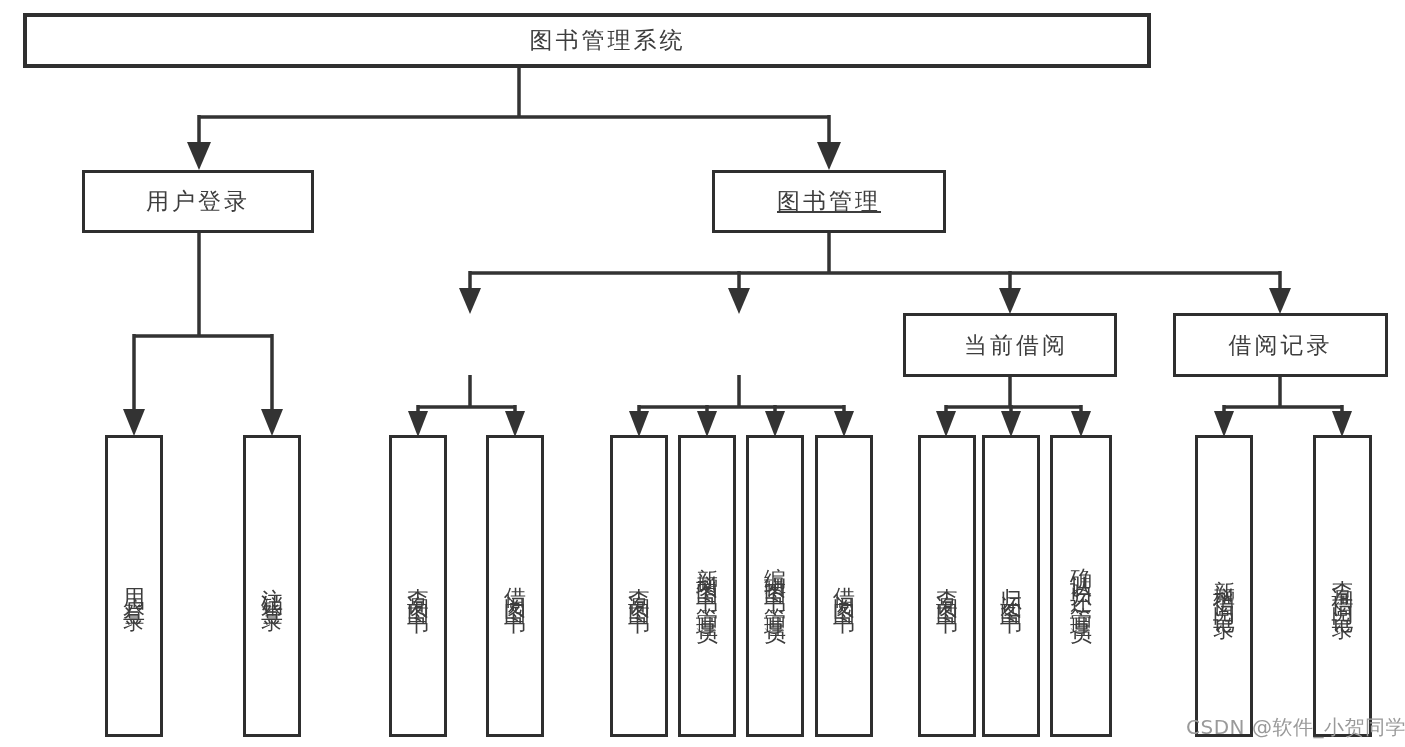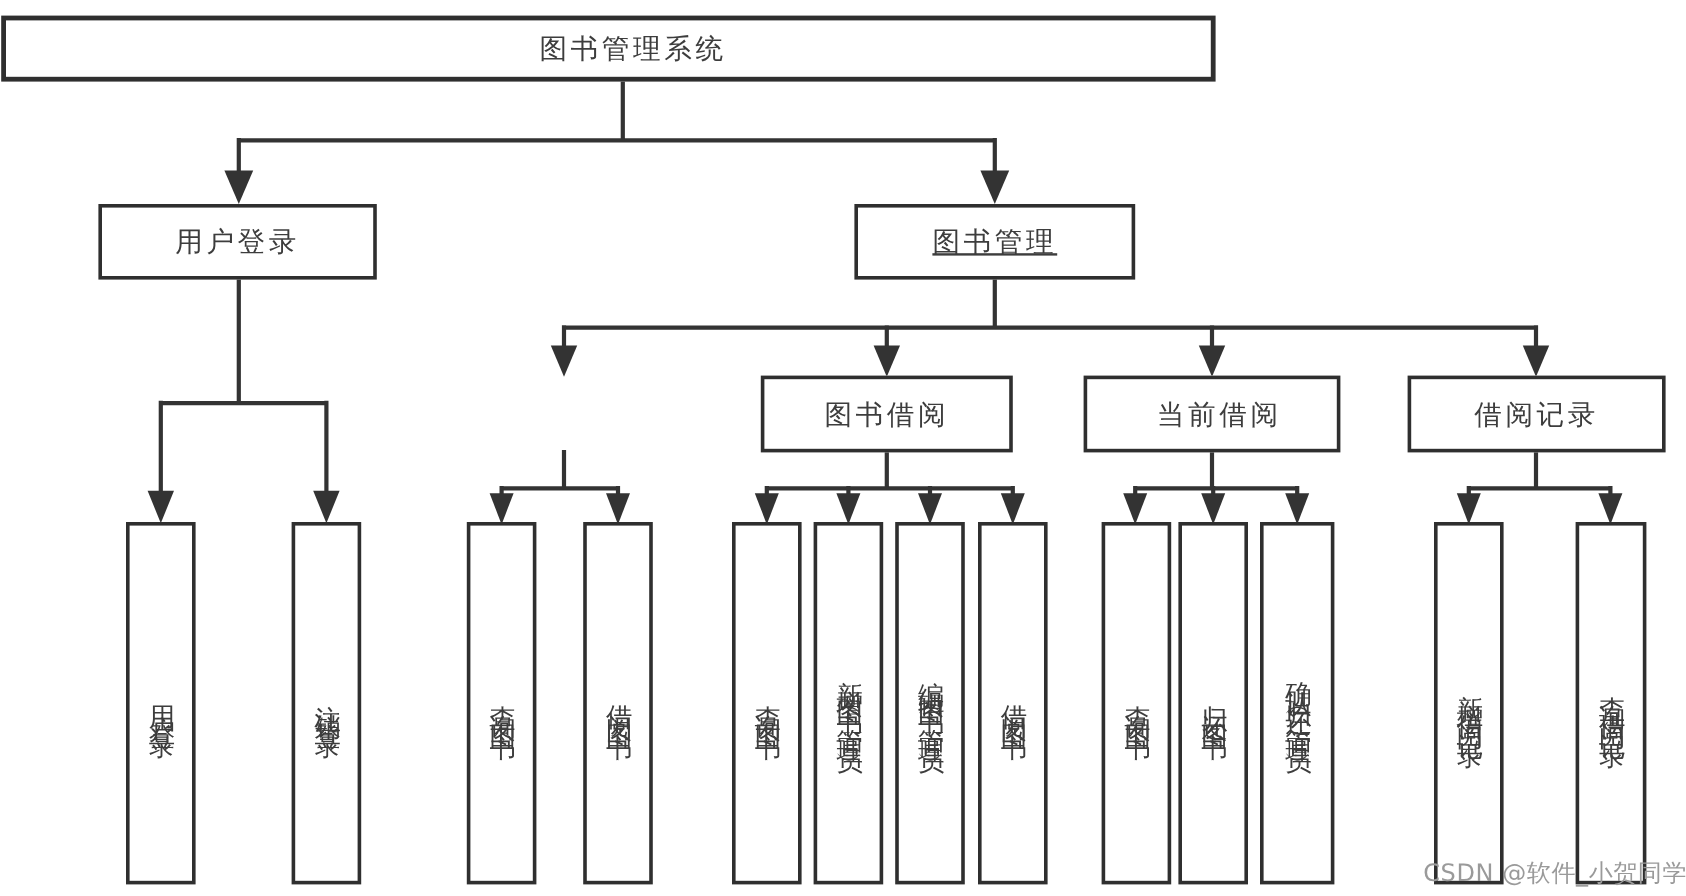--- a/index.html
+++ b/index.html
@@ -32,21 +32,21 @@
   .hbox{font-size:23px;letter-spacing:3px;white-space:nowrap;}
   .root-box{border-width:4px;}
   .vbox{
     writing-mode:vertical-rl;
     text-orientation:mixed;
     font-size:22px;
     letter-spacing:8px;
     line-height:1;
   }
   
-  #root-box{left:1px;top:13px;width:1012px;height:55px;padding-left:41px;}
+  #root-box{left:23px;top:13px;width:1128px;height:55px;padding-left:41px;}
   #l2-user{left:82px;top:170px;width:232px;height:63px;}
   #l2-book{left:712px;top:170px;width:234px;height:63px;text-decoration:underline;}
   #l3-recommend{left:363px;top:313px;width:214px;height:64px;}
   #l3-borrow{left:634px;top:313px;width:210px;height:64px;}
   #l3-current{left:903px;top:313px;width:214px;height:64px;padding-left:12px;}
   #l3-records{left:1173px;top:313px;width:215px;height:64px;}
   .leaf{top:435px;width:58px;height:302px;}
   #leaf-0{left:105px;}
   #leaf-1{left:243px;}
   #leaf-2{left:389px;}
@@ -125,21 +125,20 @@
       <polygon class="head" points="1214,411 1234,411 1224,437"></polygon>
       <polygon class="head" points="1332,411 1352,411 1342,437"></polygon>
     </g>
   </svg>
 
   <div class="box hbox root-box" id="root-box">图书管理系统</div>
 
   <div class="box hbox" id="l2-user">用户登录</div>
   <div class="box hbox" id="l2-book">图书管理</div>
 
-  <div class="box hbox" id="l3-borrow">图书借阅</div>
   <div class="box hbox" id="l3-current">当前借阅</div>
   <div class="box hbox" id="l3-records">借阅记录</div>
 
   <div class="box vbox leaf" id="leaf-0">用户登录</div>
   <div class="box vbox leaf" id="leaf-1">注销登录</div>
   <div class="box vbox leaf" id="leaf-2">查询图书</div>
   <div class="box vbox leaf" id="leaf-3">借阅图书</div>
   <div class="box vbox leaf" id="leaf-4">查询图书</div>
   <div class="box vbox leaf" id="leaf-5">新增图书（管理员）</div>
   <div class="box vbox leaf" id="leaf-6">编辑图书（管理员）</div>

